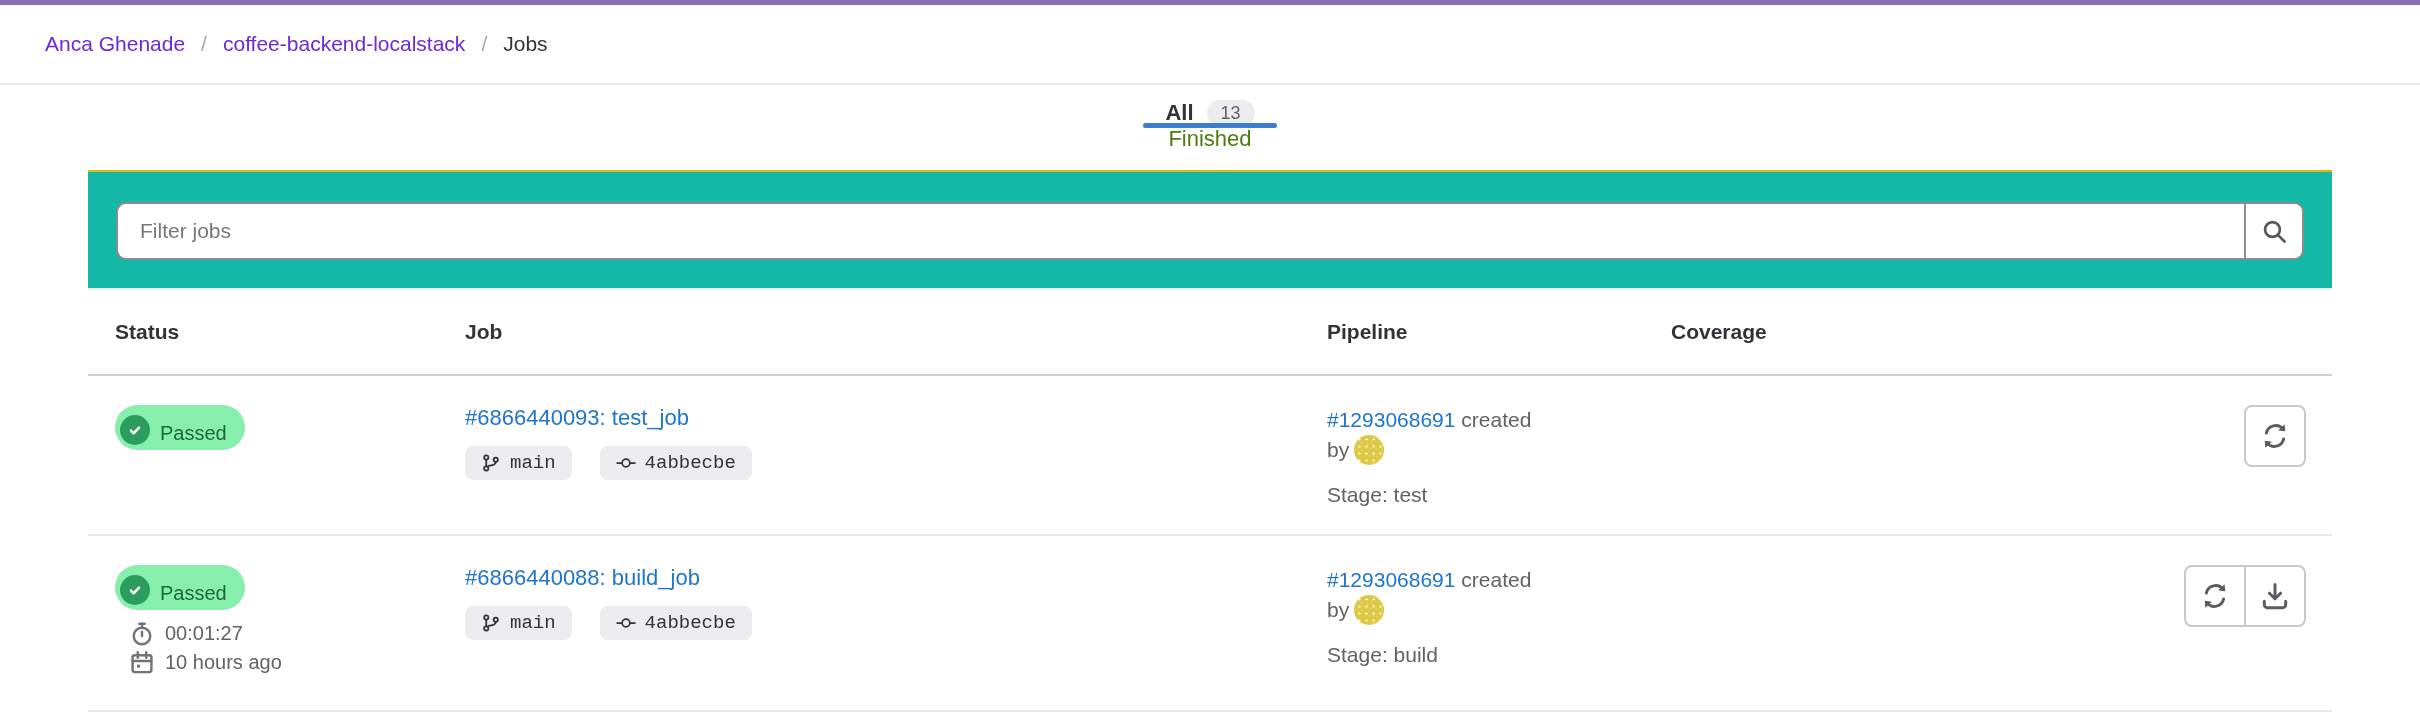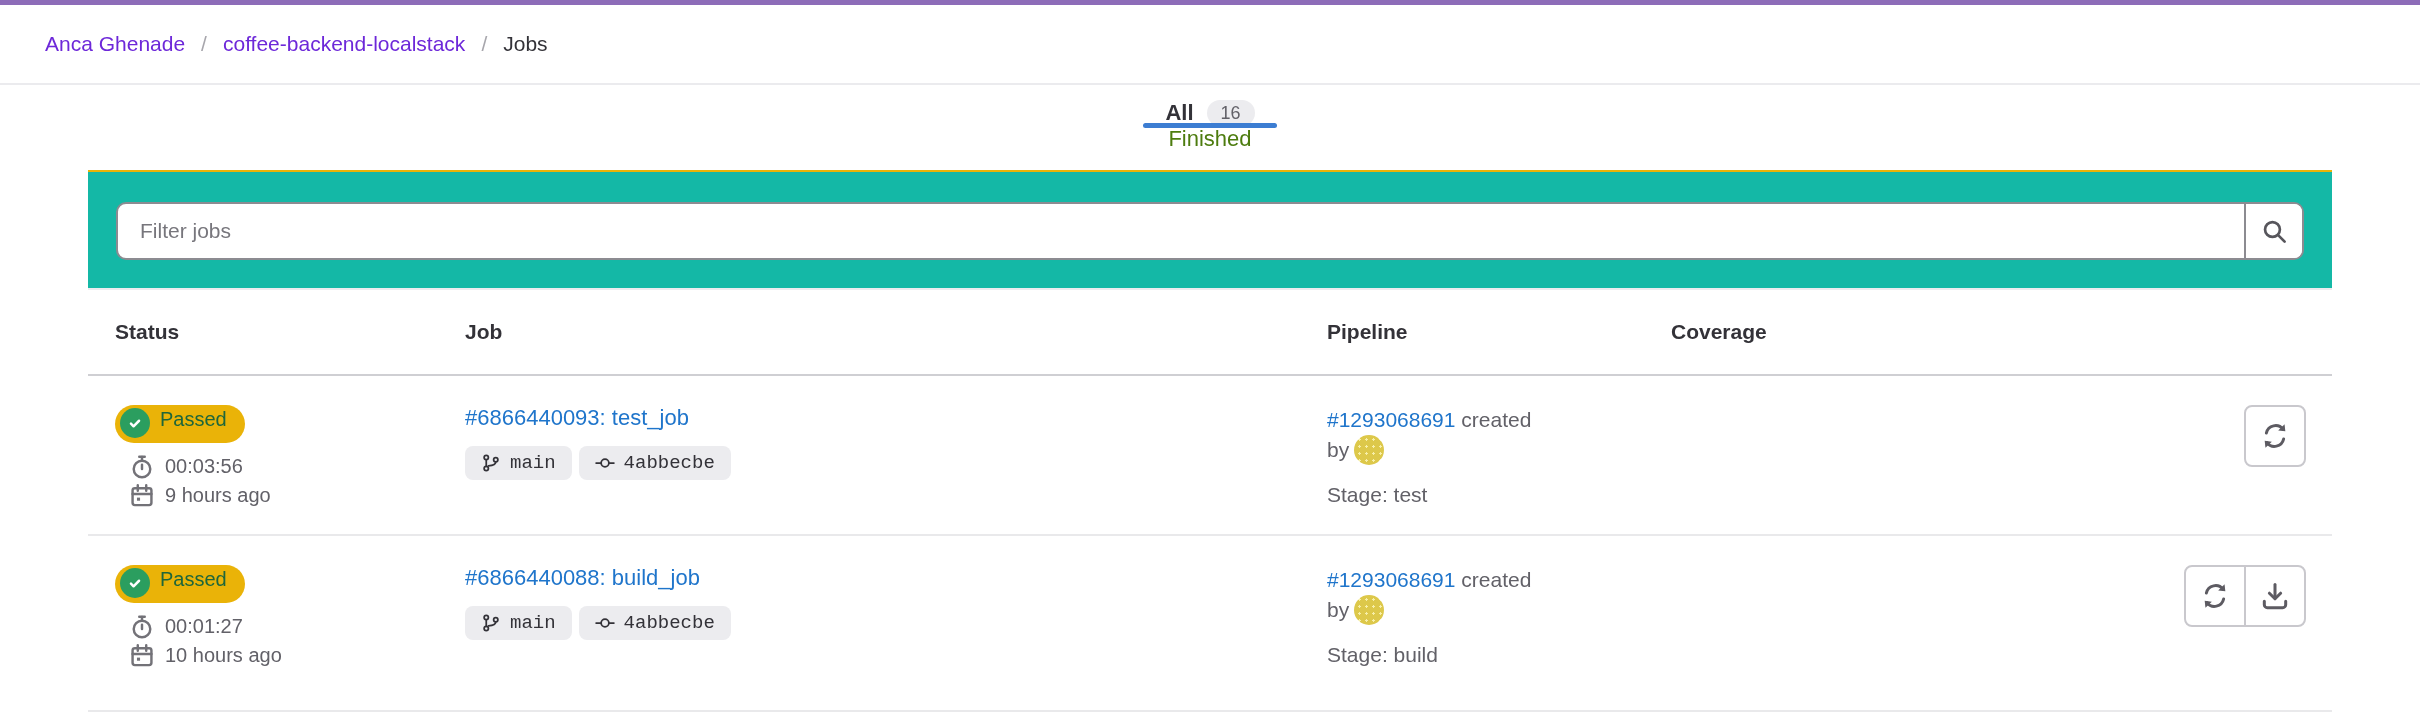--- a/index.html
+++ b/index.html
@@ -71,36 +71,36 @@
   .thead {
     align-items:center; height:86px; border-bottom:2px solid #cfcfd3;
     font-size:21px; font-weight:700;
   }
   .trow { border-bottom:2px solid #e9e9eb; padding-top:29px; }
   .trow.r1 { height:160px; }
   .trow.r2 { height:176px; }
 
   
   .badge {
-    display:inline-flex; align-items:flex-start; gap:10px;
-    background:#eab308; color:#1e663b; border-radius:999px;
-    padding:3px 18px 5px 5px; font-size:20px; font-weight:500;
+    display:inline-flex; align-items:flex-end; gap:10px;
+    background:#86efac; color:#1e663b; border-radius:999px;
+    padding:10px 18px 5px 5px; font-size:20px; font-weight:500;
   }
   .badge-ic {
     width:30px; height:30px; border-radius:50%; background:#2b9e5f;
     display:flex; align-items:center; justify-content:center;
   }
   .meta { margin-top:9px; margin-left:14px; color:#626168; font-size:20px; }
   .meta-line { display:flex; align-items:center; gap:10px; height:29px; color:#626168; }
   .meta-line svg { color:#737278; }
 
   
   .job-link, .pl-link { color:#1f75cb; cursor:pointer; text-decoration:none; }
   .job-link { font-size:22px; display:inline-block; }
-  .chips { margin-top:15px; display:flex; gap:7px; }
+  .chips { margin-top:15px; display:flex; gap:28px; }
   .chip {
     display:inline-flex; align-items:center; gap:9px;
     background:#ececef; border-radius:8px; padding:6px 16px;
     font-family:"Liberation Mono","DejaVu Sans Mono",monospace;
     font-size:19px; color:#333238; cursor:pointer;
   }
   .chip svg { color:#333238; }
 
   
   .pl-who { width:228px; font-size:21px; line-height:30px; }
@@ -138,21 +138,21 @@
   <span class="crumb-link">coffee-backend-localstack</span>
   <span class="crumb-sep">/</span>
   <span class="crumb-current">Jobs</span>
 </div>
 
 <div class="container">
 
   <div class="tabs">
     <div class="tab active">
       <span>All</span>
-      <span class="tab-count">16</span>
+      <span class="tab-count">13</span>
     </div>
     <div class="tab">
       <span>Finished</span>
     </div>
   </div>
 
   <div class="filter-panel">
     <div class="input-group">
       <input class="filter-input" type="text" value="" placeholder="Filter jobs" style="">
       <button class="search-btn">
@@ -177,43 +177,20 @@
   <div class="trow r1">
     <div>
       <span class="badge">
         <span class="badge-ic">
           <svg width="18" height="18" viewBox="0 0 16 16" fill="none" stroke="#ffffff" stroke-width="2.2" stroke-linecap="round" stroke-linejoin="round">
             <path d="M4.4 8.6l2.3 2.3 4.9-4.9"></path>
           </svg>
         </span>
         <span>Passed</span>
       </span>
-      <div class="meta">
-        <div class="meta-line">
-          <span>
-            <svg width="26" height="26" viewBox="0 0 16 16" fill="none" stroke="currentColor" stroke-width="1.5" stroke-linecap="round">
-              <circle cx="8" cy="9.2" r="5.1"></circle>
-              <path d="M8 6.6v2.6"></path>
-              <path d="M6.3 1.7h3.4"></path>
-              <path d="M8 1.9v1.6"></path>
-            </svg>
-          </span>
-          <span>00:03:56</span>
-        </div>
-        <div class="meta-line">
-          <span>
-            <svg width="26" height="26" viewBox="0 0 16 16" fill="none" stroke="currentColor" stroke-width="1.5" stroke-linecap="round">
-              <rect x="2.2" y="3.2" width="11.6" height="10.4" rx="1.4"></rect>
-              <path d="M5.4 1.4v3.4M10.6 1.4v3.4M2.2 6.8h11.6"></path>
-              <rect x="4.9" y="9" width="1.9" height="1.9" fill="currentColor" stroke="none"></rect>
-            </svg>
-          </span>
-          <span>9 hours ago</span>
-        </div>
-      </div>
     </div>
 
     <div>
       <a class="job-link">#6866440093: test_job</a>
       <div class="chips">
         <span class="chip">
           <span>
             <svg width="20" height="20" viewBox="0 0 16 16" fill="none" stroke="currentColor" stroke-width="1.4" stroke-linecap="round">
               <circle cx="4.2" cy="3.6" r="1.7"></circle>
                 <circle cx="4.2" cy="12.4" r="1.7"></circle>

